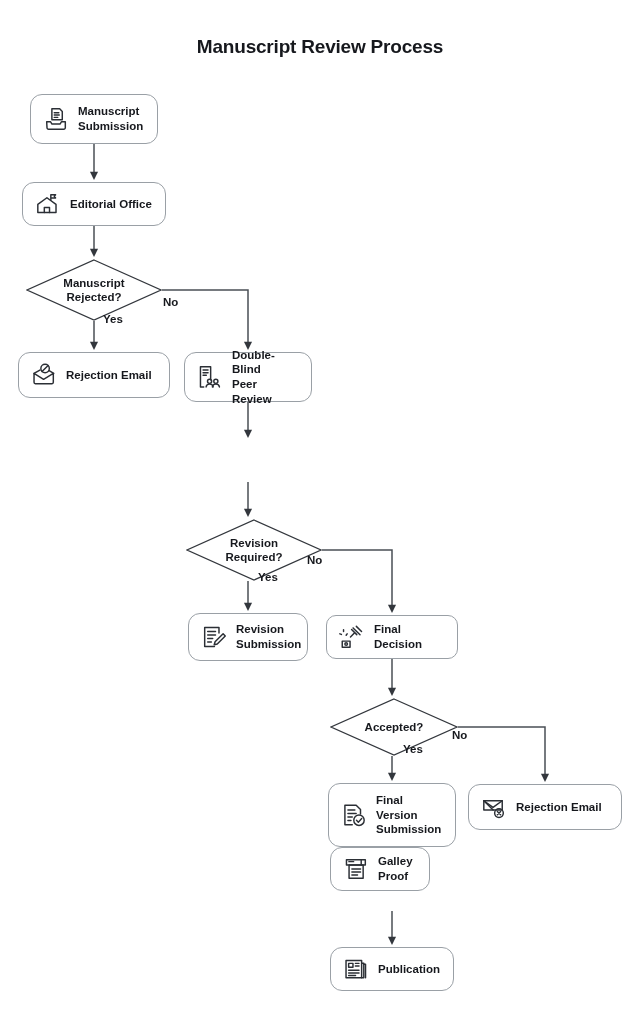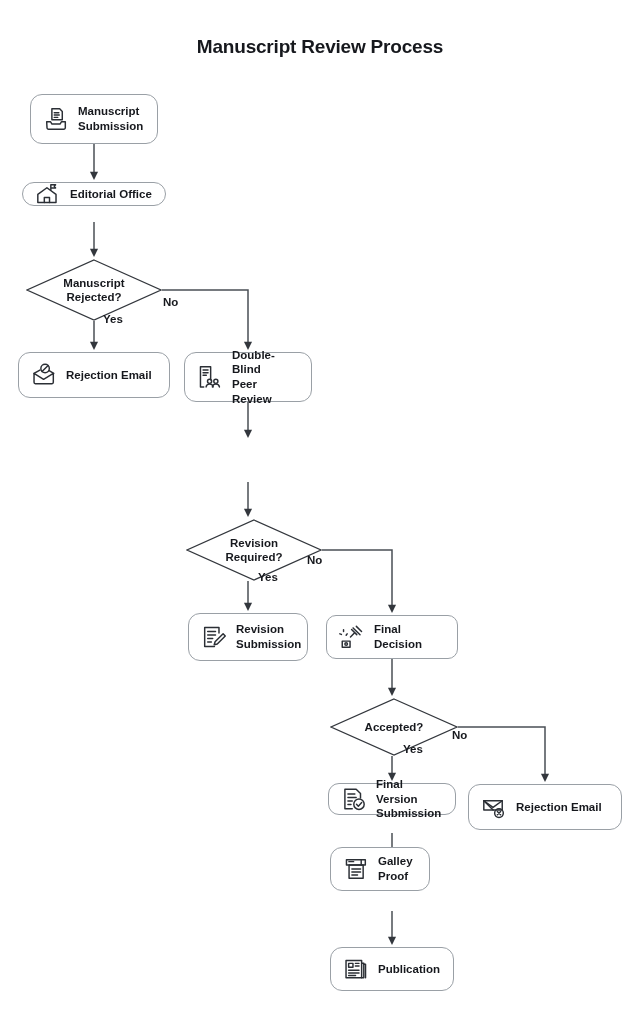--- a/index.html
+++ b/index.html
@@ -143,21 +143,21 @@
       <svg viewBox="0 0 24 24" fill="none" stroke="#2b2f35" stroke-width="1.35" stroke-linecap="round" stroke-linejoin="round">
         <path d="M8.2,2.6 h7.2 l2.4,2.4 v7.6 h-9.6 z"></path>
         <path d="M10.4,6.3 h4.2 M10.4,8.4 h4.6 M10.4,10.5 h3.2"></path>
         <path d="M3.4,14.6 h3.6 l1.3,2.1 h7.4 l1.3,-2.1 h3.6 v5.4 a1.4,1.4 0 0 1 -1.4,1.4 h-14.1 a1.4,1.4 0 0 1 -1.4,-1.4 z"></path>
       </svg>
     </span>
     <span class="node-label">Manuscript
 Submission</span>
   </div>
 
-  <div class="node" style="left:22px; top:182px; width:144px; height:24px;">
+  <div class="node" style="left:22px; top:182px; width:144px; height:44px;">
     <span class="node-icon">
       <svg viewBox="0 0 24 24" fill="none" stroke="#2b2f35" stroke-width="1.35" stroke-linecap="round" stroke-linejoin="round">
         <path d="M2.6,12.4 L11,6.2 L19.4,12.4 V19.8 H2.6 Z"></path>
         <path d="M8.6,19.8 v-4.6 h4.8 v4.6"></path>
         <path d="M14.6,8.2 V3.4 h4.4 l-1.2,1.5 l1.2,1.5 h-4.4"></path>
       </svg>
     </span>
     <span class="node-label">Editorial Office</span>
   </div>
 
@@ -230,21 +230,21 @@
     <span class="node-label">Final Decision</span>
   </div>
 
   <div class="decision" style="left:330px; top:698px; width:128px; height:58px;">
     <svg width="128" height="58" viewBox="0 0 128 58">
       <polygon points="64,1 127,29 64,57 1,29" fill="#ffffff" stroke="#33373d" stroke-width="1.3"></polygon>
     </svg>
     <span class="dec-label">Accepted?</span>
   </div>
 
-  <div class="node" style="left:328px; top:783px; width:128px; height:32px;border-radius:11px;">
+  <div class="node" style="left:328px; top:783px; width:128px; height:64px;">
     <span class="node-icon">
       <svg viewBox="0 0 24 24" fill="none" stroke="#2b2f35" stroke-width="1.35" stroke-linecap="round" stroke-linejoin="round">
         <path d="M3.6,3.0 h10.4 l4.0,4.0 v4.0 M3.6,3.0 v18.0 h6.8"></path>
         <path d="M6.4,7.4 h6.4 M6.4,10.6 h7.6 M6.4,13.8 h4.0 M6.4,17.0 h2.8"></path>
         <circle cx="16.6" cy="16.8" r="4.8"></circle>
         <path d="M14.3,16.9 l1.7,1.7 l3.1,-3.3"></path>
       </svg>
     </span>
     <span class="node-label">Final Version
 Submission</span>

